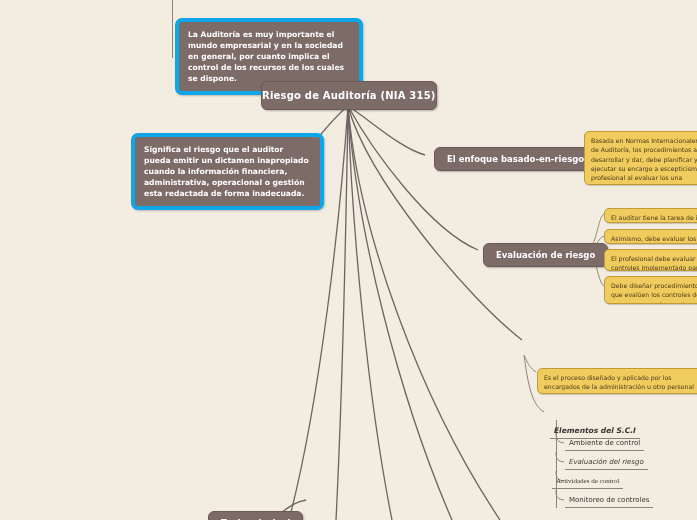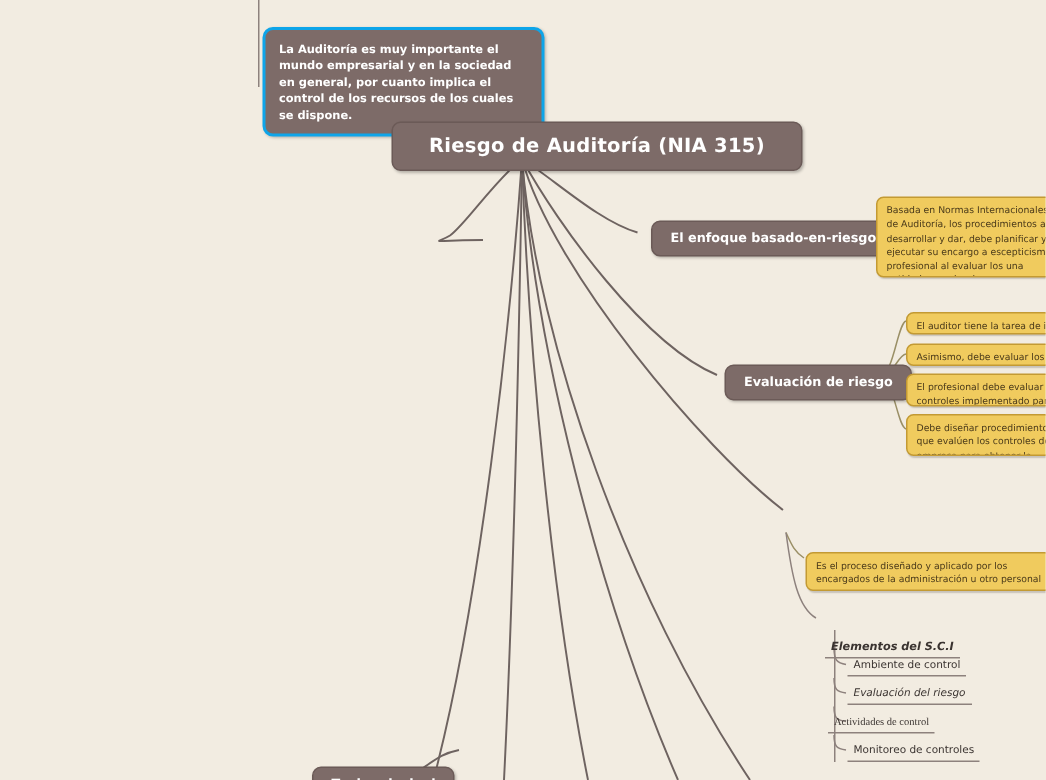--- a/index.html
+++ b/index.html
@@ -37,33 +37,33 @@
     background: #7d6b68;
     color: #ffffff;
     border: 1px solid #6b5a57;
     border-radius: 6px;
     font-weight: bold;
     text-align: center;
     box-shadow: 1px 1px 2px rgba(0,0,0,0.25);
     white-space: nowrap;
   }
   .topic.root {
-    font-size: 13px;
-    padding: 8px 24px;
+    font-size: 10px;
+    padding: 8px 0;
     letter-spacing: 0.2px;
   }
   .topic.sub {
     font-size: 8.5px;
     padding: 6px 12px;
   }
   
   .note-dark {
     background: #7d6b68;
     color: #ffffff;
-    border: 2px solid #0ea5e9;
+    border: 4px solid #0ea5e9;
     border-radius: 7px;
     font-size: 7.6px;
     font-weight: bold;
     line-height: 1.45;
     padding: 7px 9px;
     box-shadow: 1px 1px 2px rgba(0,0,0,0.22);
     text-align: left;
   }
   
   .note-yellow {
@@ -138,20 +138,21 @@
   </svg>
 
   <div class="rail" style="left:172px; top:0px; height:58px;"></div>
 
   <div class="rail" style="left:556px; top:420px; height:88px;"></div>
 
   <div class="node note-dark" style="left:175px; top:18px; width:188px;">La Auditoría es muy importante el mundo empresarial y en la sociedad en general, por cuanto implica el control de los recursos de los cuales se dispone.</div>
 
   <div class="node topic root" style="left:261px; top:81px;">Riesgo de Auditoría (NIA 315)</div>
 
+  <div class="node note-dark" style="left:131px; top:133px; width:193px;">Significa el riesgo que el auditor pueda emitir un dictamen inapropiado cuando la información financiera, administrativa, operacional o gestión esta redactada de forma inadecuada.</div>
 
   <div class="node topic sub" style="left:434px; top:147px;">El enfoque basado-en-riesgos</div>
 
   <div class="node note-yellow" style="left:584px; top:131px; width:125px; height:54px;">Basada en Normas Internacionales de Auditoría, los procedimientos a desarrollar y dar, debe planificar y ejecutar su encargo a escepticismo profesional al evaluar los una entidad y aprobar los procesos que recaudación y preparación de información de estados financieros.</div>
 
   <div class="node topic sub" style="left:483px; top:243px;">Evaluación de riesgo</div>
 
   <div class="node note-yellow" style="left:604px; top:208px; width:112px; height:15px; white-space:nowrap;">El auditor tiene la tarea de identificar</div>
 
   <div class="node note-yellow" style="left:604px; top:229px; width:112px; height:15px; white-space:nowrap;">Asimismo, debe evaluar los errores</div>

